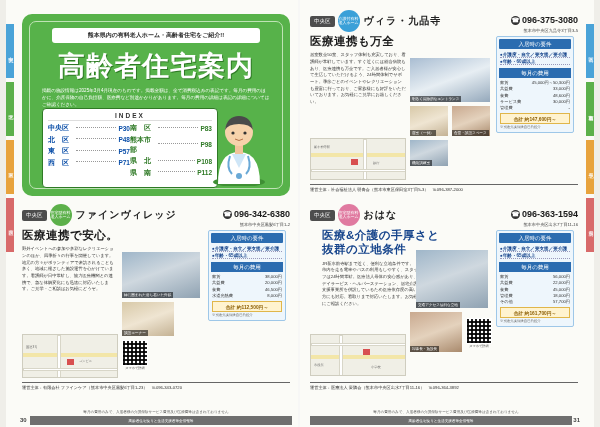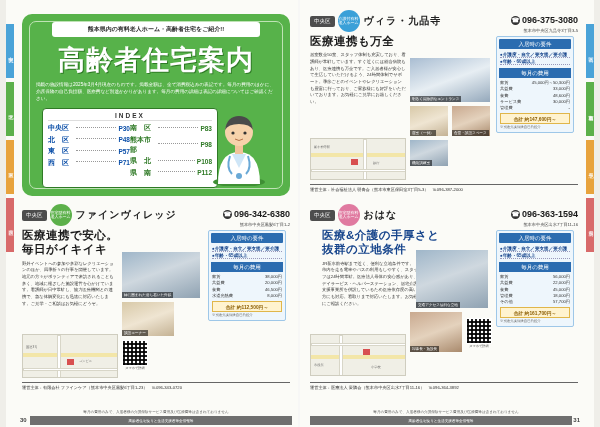--- a/index.html
+++ b/index.html
@@ -45,21 +45,21 @@
   .rtab.r3{ top:140px;height:54px;background:#e8a33d;}
   .rtab.r4{ top:198px;height:54px;background:#d86a6a;}
 
   
   .hero {
     position:absolute; left:16px; top:14px; width:268px; height:182px;
     background:#57b24a; border-radius:10px; padding:7px;
   }
   .hero-inner {
     width:100%; height:100%; border:1px solid #bfe3b5; border-radius:7px;
-    position:relative; 
+    position:relative; padding:6px;
   }
   .hero-ribbon {
     background:#ffffff; color:#2c2c2c; font-size:6px; text-align:center;
     padding:3px 4px; border-radius:3px; font-weight:bold;
     width:208px; margin:0 auto;
   }
   .hero-title {
     color:#ffffff; font-size:27px; font-weight:bold; text-align:center;
     margin-top:5px; letter-spacing:1px;
     text-shadow:1px 1px 0 #2f7a26;
@@ -290,21 +290,20 @@
         <span class="logo-circ green">住宅型有料老人ホーム</span>
         <span class="fac-name">ファインヴィレッジ</span>
         <span class="tel">
           <span class="tel-num"><span class="ic">☎</span><span>096-342-6380</span></span>
           <div class="addr">熊本市中央区黒髪6丁目1-2</div>
         </span>
       </div>
 
       <div style="position:absolute; left:0; top:22px; width:152px;">
         <div class="headline">医療連携で安心。</div>
-        <div class="headline">毎日がイキイキ</div>
         <div class="body-txt" style="width:92px;">野外イベントへの参加や多彩なレクリエーションのほか、四季折々の行事を開催しています。地元の方々がボランティアで来訪されることも多く、地域に根ざした施設運営を心がけています。看護師が日中常駐し、協力医療機関との連携で、急な体調変化にも迅速に対応いたします。ご見学・ご相談はお気軽にどうぞ。</div>
       </div>
 
       <div class="photo bld" style="position:absolute; left:100px; top:46px; width:78px; height:46px;">
         <div class="photo-cap">緑に囲まれた落ち着いた外観</div>
       </div>
       <div class="photo room" style="position:absolute; left:100px; top:96px; width:52px; height:34px;">
         <div class="photo-cap">談話コーナー</div>
       </div>
 

